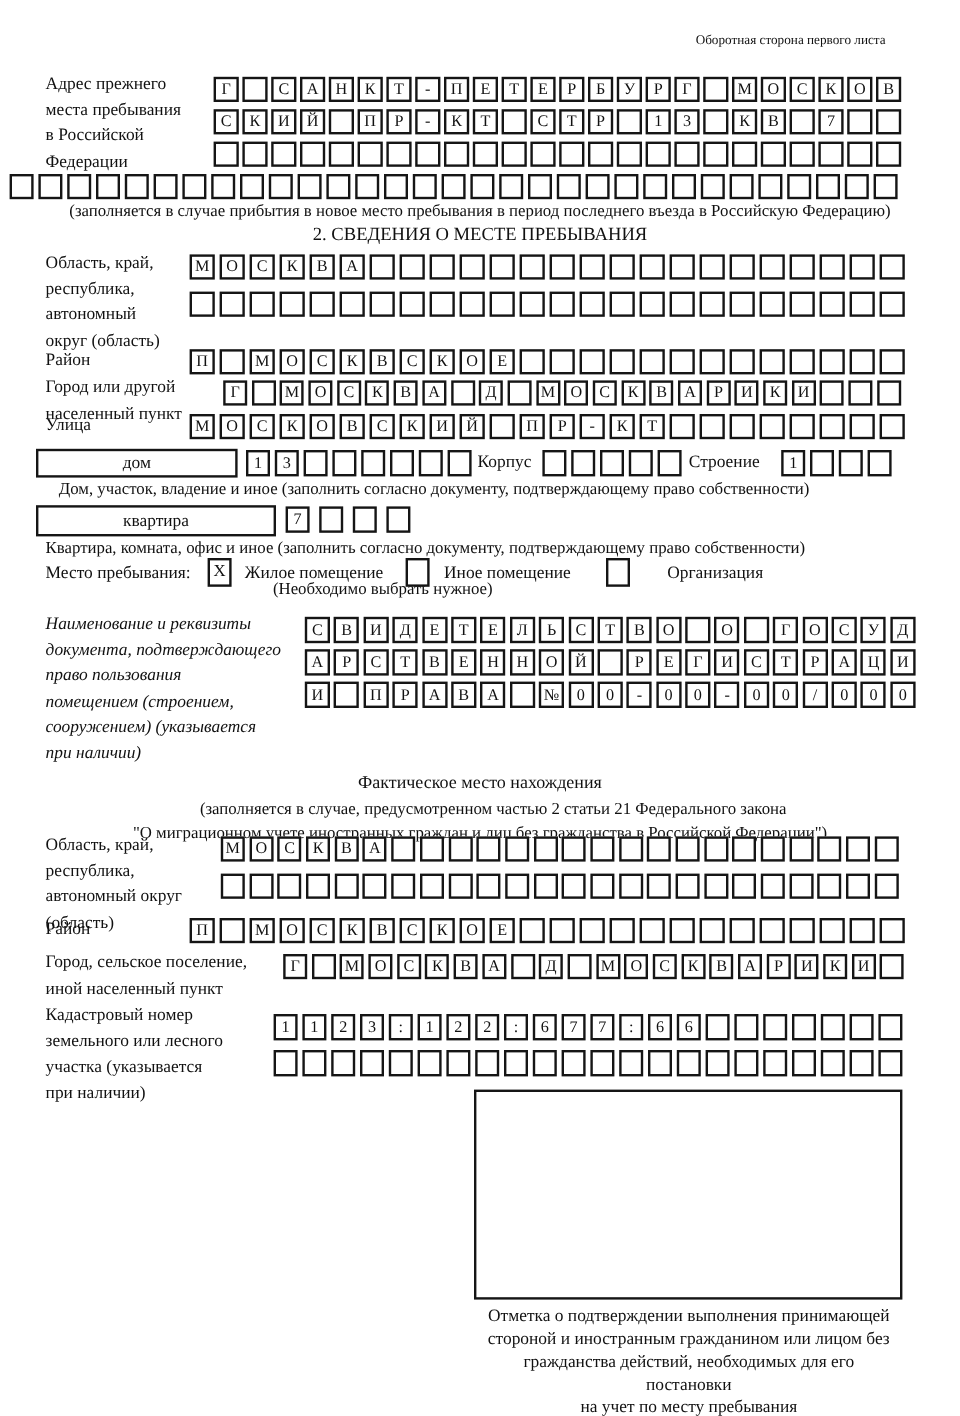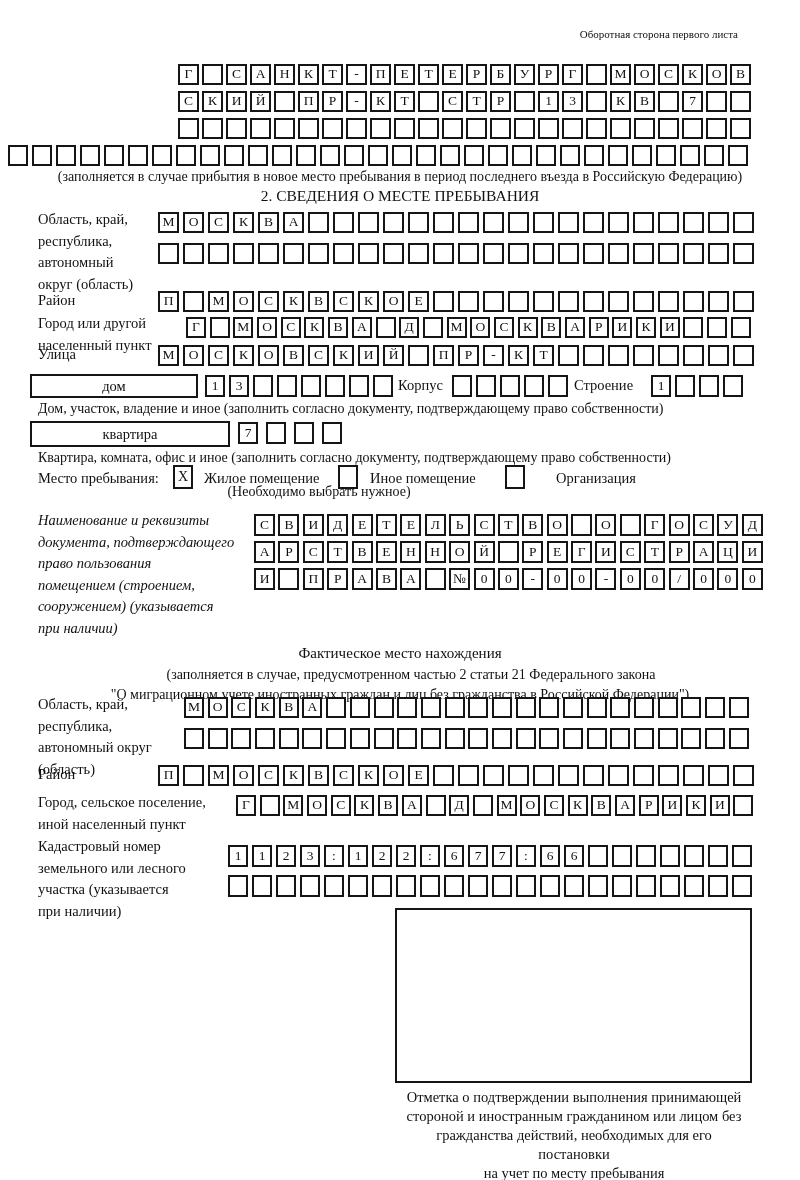--- a/index.html
+++ b/index.html
@@ -29,20 +29,24 @@
        text-align:center;font-size:14px;line-height:20px;background:#fff;}
   .stamp{position:absolute;box-sizing:border-box;border:2px solid #151515;background:#fff;}
 </style>
 </head>
 <body>
 
 <div class="page">
 
   <div class="abs" style="top:28px;right:62px;font-size:11px;">Оборотная сторона первого листа</div>
 
+  <div class="label" style="top:60px;left:38px;width:150px;">Адрес прежнего
+места пребывания
+в Российской
+Федерации</div>
   <div class="row g-addr" style="top:64px;">
       <span class="cell">Г</span>
       <span class="cell"></span>
       <span class="cell">С</span>
       <span class="cell">А</span>
       <span class="cell">Н</span>
       <span class="cell">К</span>
       <span class="cell">Т</span>
       <span class="cell">-</span>
       <span class="cell">П</span>
@@ -312,21 +316,21 @@
       <span class="cell"></span>
       <span class="cell"></span>
     </div>
   <div class="label" style="top:375px;left:574px;">Строение</div>
   <div class="row g-small" style="top:375px;left:651px;">
       <span class="cell">1</span>
       <span class="cell"></span>
       <span class="cell"></span>
       <span class="cell"></span>
     </div>
-  <div class="caption" style="top:401px;left:38px;">Дом, участок, владение и иное (заполнить согласно документу, подтверждающему право собственности)</div>
+  <div class="caption" style="top:401px;left:49px;">Дом, участок, владение и иное (заполнить согласно документу, подтверждающему право собственности)</div>
 
   <div class="wbox" style="top:421px;left:30px;width:200px;height:26px;line-height:22px;">квартира</div>
   <div class="row g-apt" style="top:422px;left:238px;">
       <span class="cell">7</span>
       <span class="cell"></span>
       <span class="cell"></span>
       <span class="cell"></span>
     </div>
   <div class="caption" style="top:450px;left:38px;">Квартира, комната, офис и иное (заполнить согласно документу, подтверждающему право собственности)</div>
 

